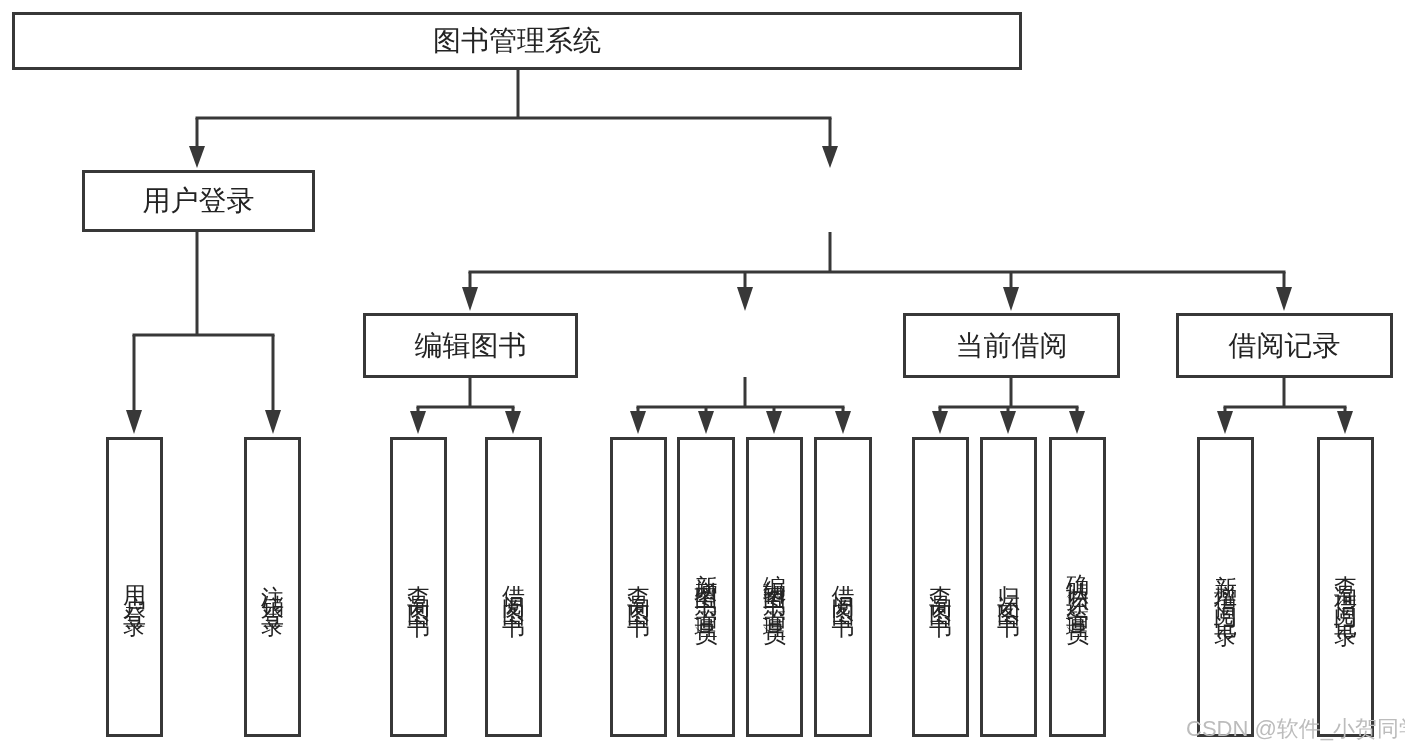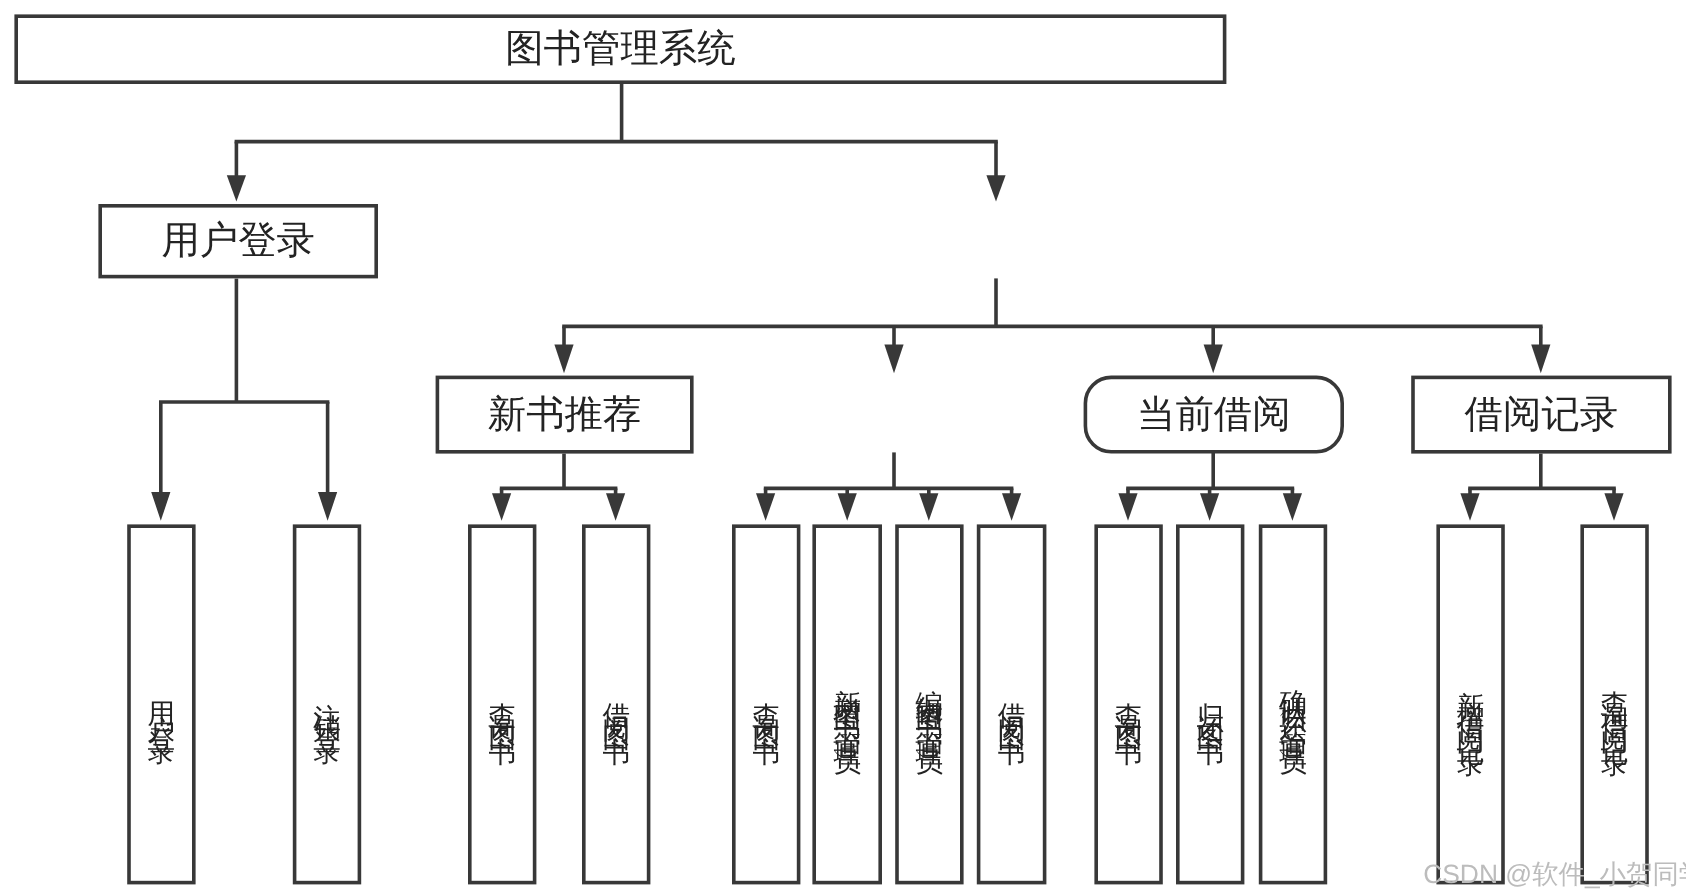--- a/index.html
+++ b/index.html
@@ -24,21 +24,21 @@
     pointer-events: none;
   }
   .node {
     position: absolute;
     box-sizing: border-box;
     border: 3px solid #383838;
     background: #ffffff;
     display: flex;
     align-items: center;
     justify-content: center;
-    font-size: 32px;
+    font-size: 28px;
     color: #232323;
     white-space: nowrap;
     z-index: 2;
   }
   .vnode {
     position: absolute;
     box-sizing: border-box;
     border: 3px solid #383838;
     background: #ffffff;
     width: 57px;
@@ -157,22 +157,22 @@
         <polygon points="1217,411 1233,411 1225,434"></polygon>
       <line x1="1345" y1="407" x2="1345" y2="413"></line>
         <polygon points="1337,411 1353,411 1345,434"></polygon>
     </g>
   </svg>
 
   <div class="node" style="left:12px; top:12px; width:1010px; height:58px;">图书管理系统</div>
 
   <div class="node" style="left:82px; top:170px; width:233px; height:62px;">用户登录</div>
 
-  <div class="node" style="left:363px; top:313px; width:215px; height:65px;">新书推荐</div>
-  <div class="node" style="left:903px; top:313px; width:217px; height:65px;border-radius:23px;">当前借阅</div>
+  <div class="node" style="left:363px; top:313px; width:215px; height:65px;">编辑图书</div>
+  <div class="node" style="left:903px; top:313px; width:217px; height:65px;">当前借阅</div>
   <div class="node" style="left:1176px; top:313px; width:217px; height:65px;">借阅记录</div>
 
   <div class="vnode" style="left:106px;">
     <span class="vtext">用户登录</span>
   </div>
   <div class="vnode" style="left:244px;">
     <span class="vtext">注销登录</span>
   </div>
 
   <div class="vnode" style="left:390px;">

